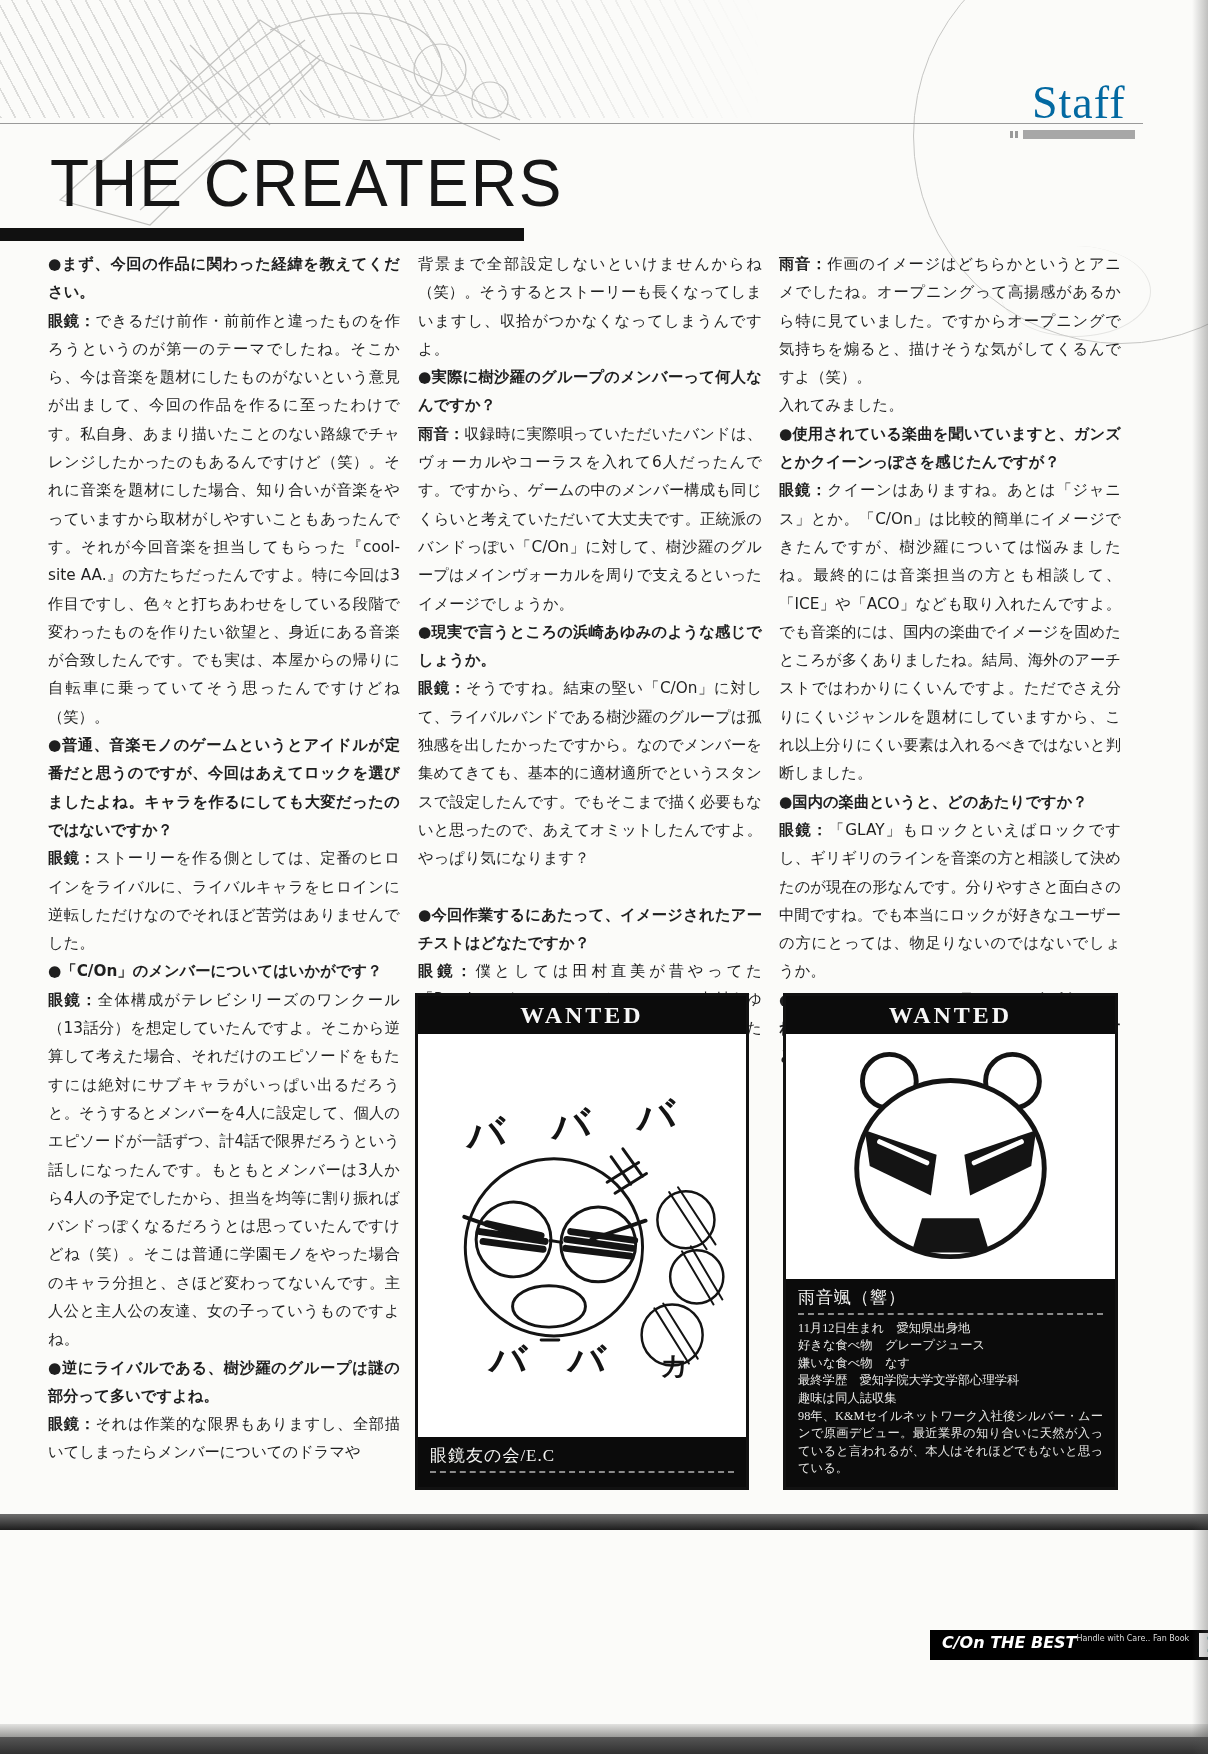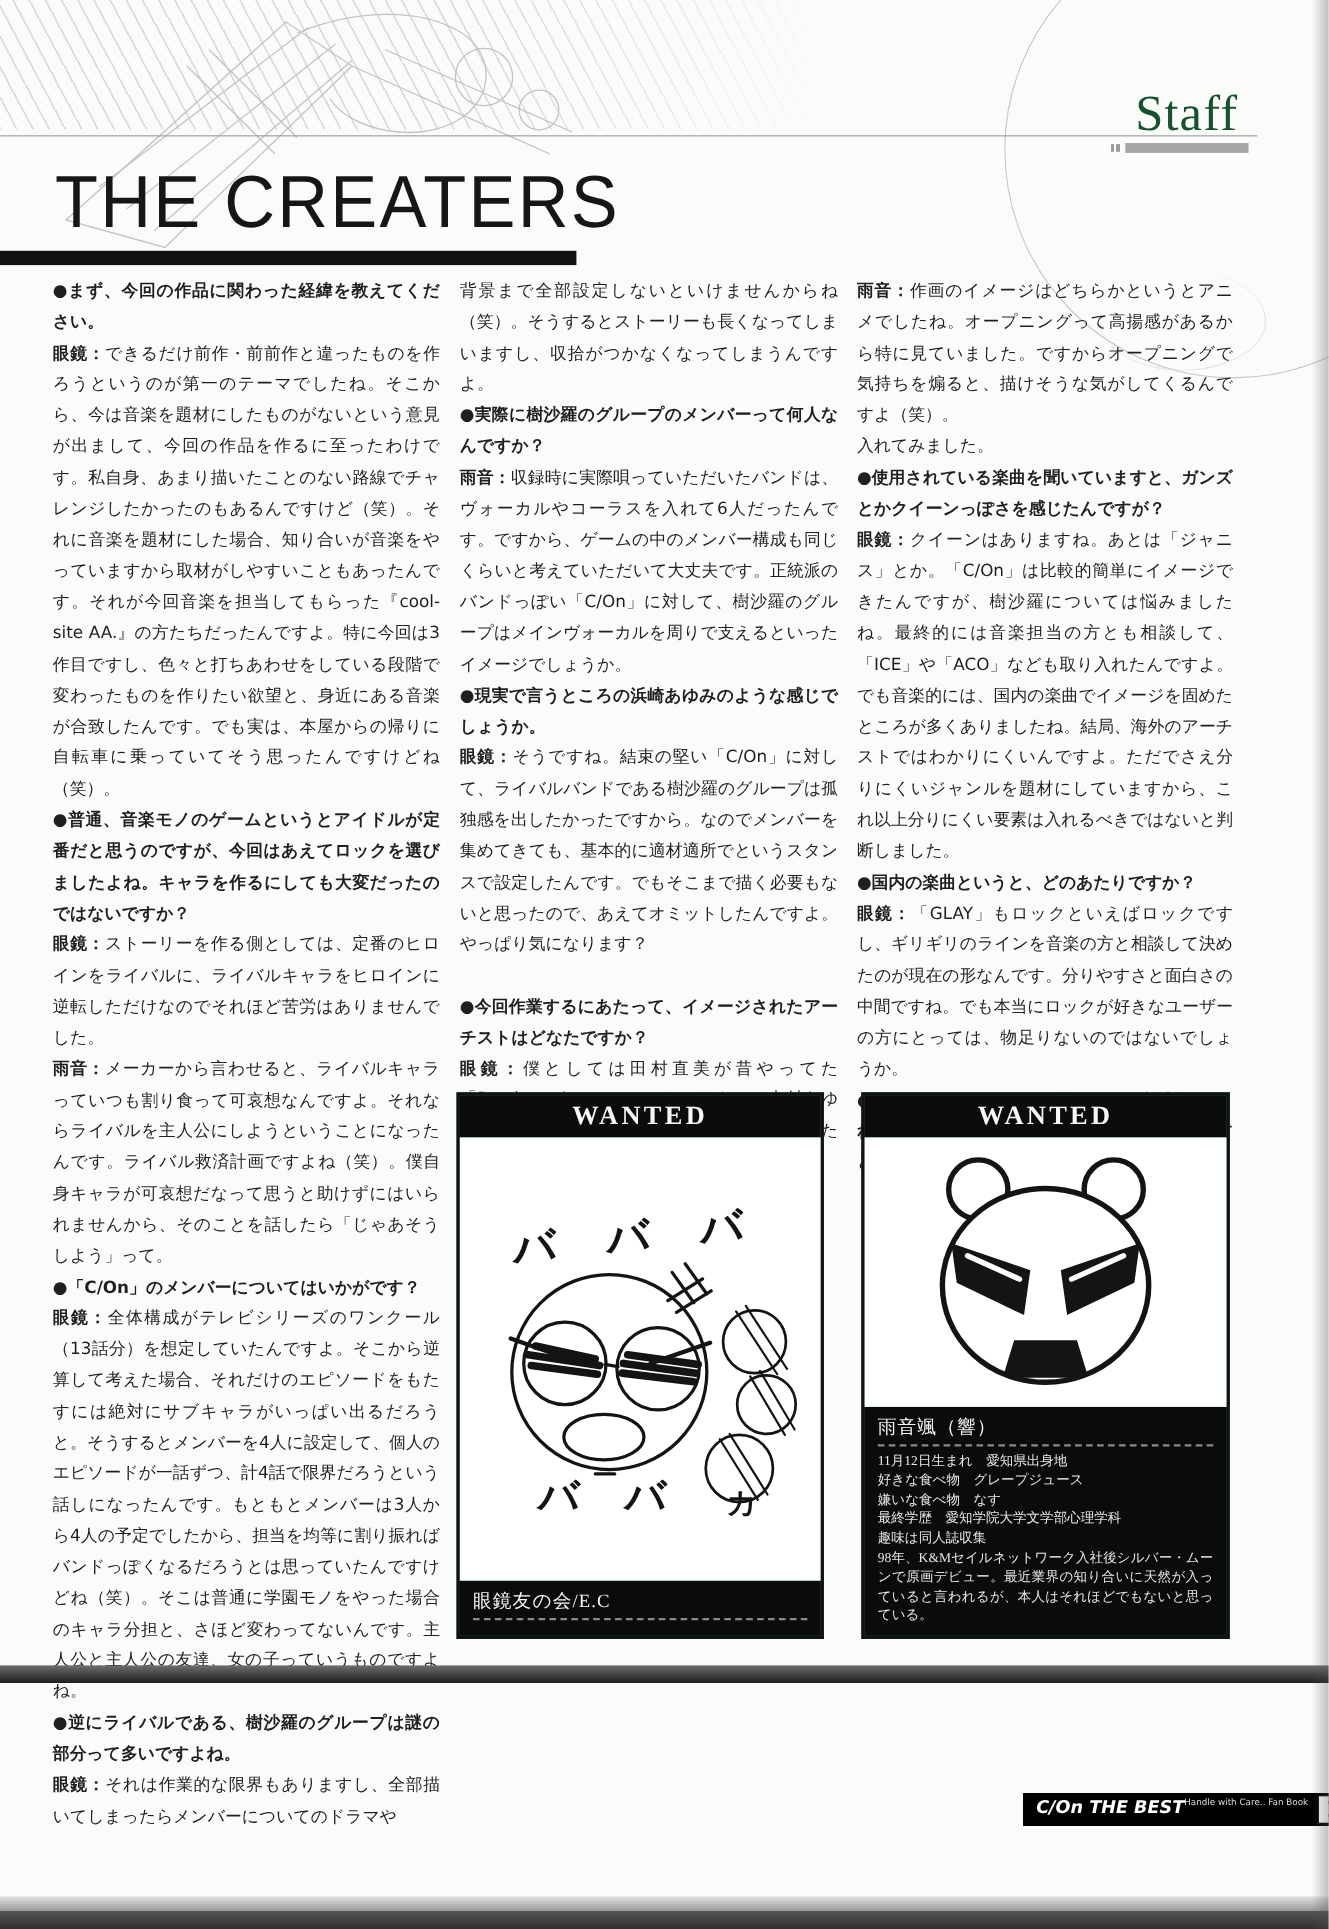--- a/index.html
+++ b/index.html
@@ -6,42 +6,42 @@
   .page{position:relative;width:1208px;height:1754px;background:#fbfbf9;overflow:hidden;
         font-family:"DejaVu Sans",sans-serif;color:#1f1f1f;}
   
   .top-stripes{position:absolute;left:0;top:0;width:760px;height:118px;
     background:repeating-linear-gradient(62deg,rgba(140,140,140,.28) 0 1.6px,transparent 1.6px 13px);
     -webkit-mask-image:linear-gradient(90deg,#000 55%,transparent 100%);
     mask-image:linear-gradient(90deg,#000 55%,transparent 100%);}
   .sketch{position:absolute;left:20px;top:0;}
   .hairline{position:absolute;left:0;top:123px;width:1143px;height:1px;background:#9a9a9a;}
   .staff{position:absolute;left:1032px;top:76px;font-family:"Liberation Serif","DejaVu Serif",serif;
-    font-size:46px;color:#14532d;letter-spacing:1px;}
+    font-size:46px;color:#0369a1;letter-spacing:1px;}
   .staff-bar{position:absolute;left:1023px;top:130px;width:112px;height:9px;background:#a7a7a7;}
   .staff-ticks{position:absolute;left:1010px;top:131px;width:10px;height:7px;
     background:repeating-linear-gradient(90deg,#9a9a9a 0 3px,transparent 3px 5px);}
   .circle-deco{position:absolute;left:913px;top:-72px;width:414px;height:414px;border-radius:50%;
     border:1.5px solid #c6c6c4;}
   .circle-deco2{position:absolute;left:1000px;top:246px;width:150px;height:90px;border-radius:50%;
     border:1px solid #d6d6d4;border-top:none;border-left:none;opacity:.6;}
   .title{position:absolute;left:50px;top:146px;margin:0;font-family:"Liberation Sans","DejaVu Sans",sans-serif;
     font-weight:300;font-size:64px;letter-spacing:2px;color:#161616;transform:scaleY(1.05);}
   .title-bar{position:absolute;left:0;top:228px;width:524px;height:13px;background:#111;}
   
   .col{position:absolute;top:250px;font-size:15.3px;line-height:28.3px;text-align:justify;}
   .col1{left:48px;width:352px;}
   .col2{left:418px;width:344px;}
   .col3{left:779px;width:342px;}
   .para{margin:0;}
   .t-question{font-weight:bold;}
   .t-spacer{height:28px;}
   .speaker{font-weight:bold;}
   
-  .poster{position:absolute;top:993px;height:497px;border:3px solid #121212;background:#0f766e;
+  .poster{position:absolute;top:993px;height:497px;border:3px solid #121212;background:#701a75;
     box-sizing:border-box;display:flex;flex-direction:column;}
   .poster1{left:415px;width:334px;}
   .poster2{left:783px;width:335px;}
   .poster-head{flex:0 0 38px;background:#0c0c0c;color:#f7f7f7;display:flex;align-items:center;justify-content:center;
     font-family:"Liberation Serif","DejaVu Serif",serif;font-weight:bold;font-size:24px;letter-spacing:3px;}
   .poster-art{flex:1 1 auto;position:relative;background:#fff;overflow:hidden;}
   .poster-art svg{display:block;width:100%;height:100%;}
   .poster-caption{flex:0 0 auto;background:#0b0b0b;color:#e8e8e6;padding:7px 12px 9px;
     font-family:"Liberation Serif","DejaVu Serif",serif;}
   .poster-name{font-size:17px;font-weight:normal;color:#f5f5f3;letter-spacing:1px;}
@@ -92,21 +92,20 @@
   <div class="staff-bar"></div>
   <h1 class="title">THE CREATERS</h1>
   <div class="title-bar"></div>
 
   <div class="col col1">
 
   <p class="para t-question"><span>●まず、今回の作品に関わった経緯を教えてください。</span></p>
       <p class="para t-answer"><span class="speaker">眼鏡：</span><span>できるだけ前作・前前作と違ったものを作ろうというのが第一のテーマでしたね。そこから、今は音楽を題材にしたものがないという意見が出まして、今回の作品を作るに至ったわけです。私自身、あまり描いたことのない路線でチャレンジしたかったのもあるんですけど（笑）。それに音楽を題材にした場合、知り合いが音楽をやっていますから取材がしやすいこともあったんです。それが今回音楽を担当してもらった『cool-site AA.』の方たちだったんですよ。特に今回は3作目ですし、色々と打ちあわせをしている段階で変わったものを作りたい欲望と、身近にある音楽が合致したんです。でも実は、本屋からの帰りに自転車に乗っていてそう思ったんですけどね（笑）。</span></p>
       <p class="para t-question"><span>●普通、音楽モノのゲームというとアイドルが定番だと思うのですが、今回はあえてロックを選びましたよね。キャラを作るにしても大変だったのではないですか？</span></p>
       <p class="para t-answer"><span class="speaker">眼鏡：</span><span>ストーリーを作る側としては、定番のヒロインをライバルに、ライバルキャラをヒロインに逆転しただけなのでそれほど苦労はありませんでした。</span></p>
-      <p class="para t-answer"><span class="speaker">雨音：</span><span>メーカーから言わせると、ライバルキャラっていつも割り食って可哀想なんですよ。それならライバルを主人公にしようということになったんです。ライバル救済計画ですよね（笑）。僕自身キャラが可哀想だなって思うと助けずにはいられませんから、そのことを話したら「じゃあそうしよう」って。</span></p>
       <p class="para t-question"><span>●「C/On」のメンバーについてはいかがです？</span></p>
       <p class="para t-answer"><span class="speaker">眼鏡：</span><span>全体構成がテレビシリーズのワンクール（13話分）を想定していたんですよ。そこから逆算して考えた場合、それだけのエピソードをもたすには絶対にサブキャラがいっぱい出るだろうと。そうするとメンバーを4人に設定して、個人のエピソードが一話ずつ、計4話で限界だろうという話しになったんです。もともとメンバーは3人から4人の予定でしたから、担当を均等に割り振ればバンドっぽくなるだろうとは思っていたんですけどね（笑）。そこは普通に学園モノをやった場合のキャラ分担と、さほど変わってないんです。主人公と主人公の友達、女の子っていうものですよね。</span></p>
       <p class="para t-question"><span>●逆にライバルである、樹沙羅のグループは謎の部分って多いですよね。</span></p>
       <p class="para t-answer"><span class="speaker">眼鏡：</span><span>それは作業的な限界もありますし、全部描いてしまったらメンバーについてのドラマや</span></p>
     </div>
   <div class="col col2">
 
   <p class="para t-cont"><span>背景まで全部設定しないといけませんからね（笑）。そうするとストーリーも長くなってしまいますし、収拾がつかなくなってしまうんですよ。</span></p>
       <p class="para t-question"><span>●実際に樹沙羅のグループのメンバーって何人なんですか？</span></p>
       <p class="para t-answer"><span class="speaker">雨音：</span><span>収録時に実際唄っていただいたバンドは、ヴォーカルやコーラスを入れて6人だったんです。ですから、ゲームの中のメンバー構成も同じくらいと考えていただいて大丈夫です。正統派のバンドっぽい「C/On」に対して、樹沙羅のグループはメインヴォーカルを周りで支えるといったイメージでしょうか。</span></p>

